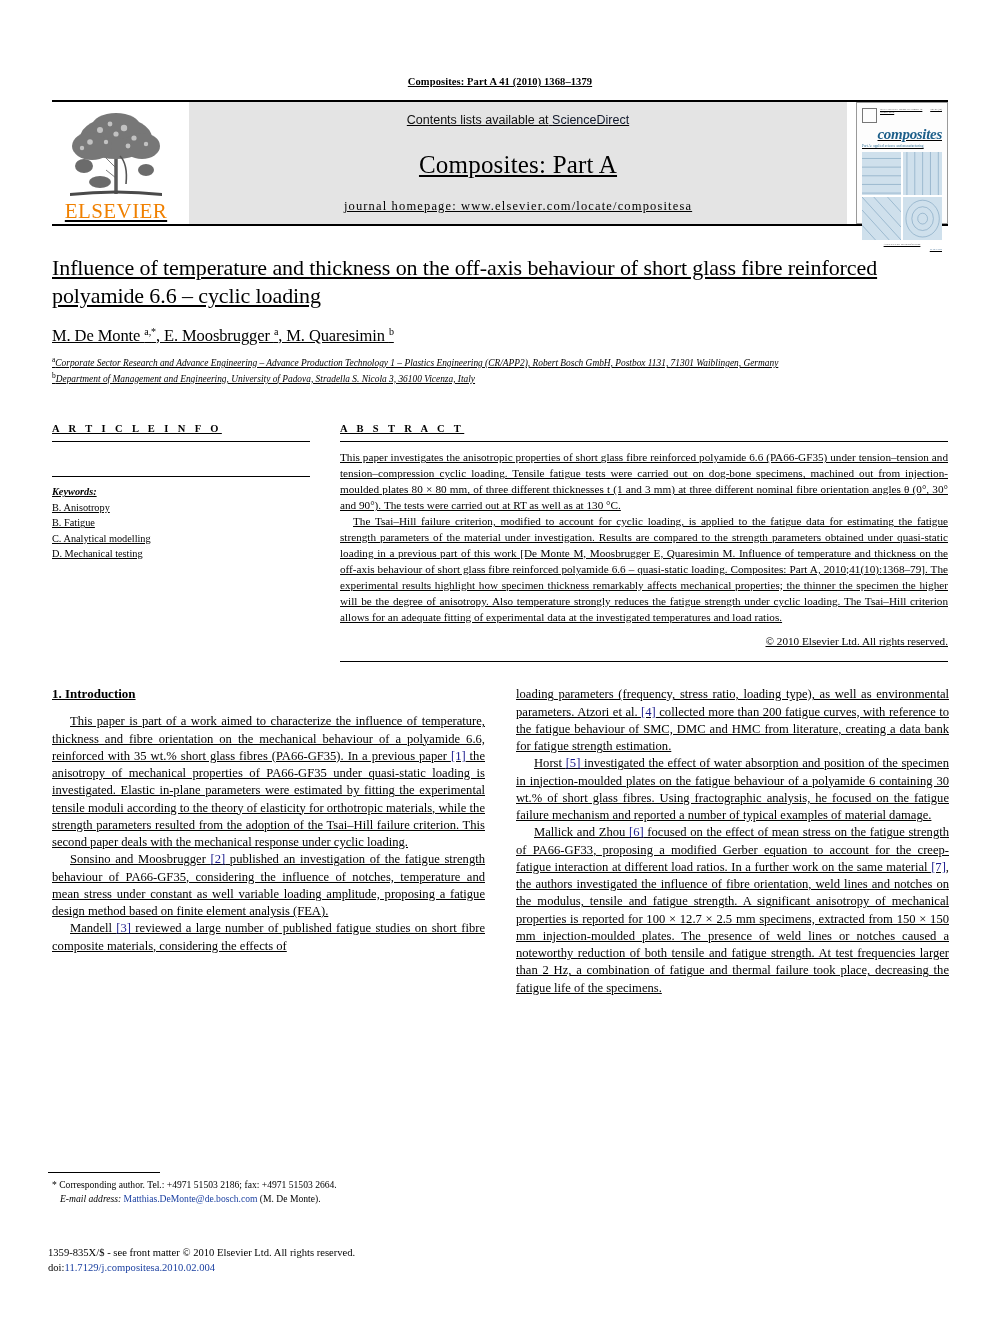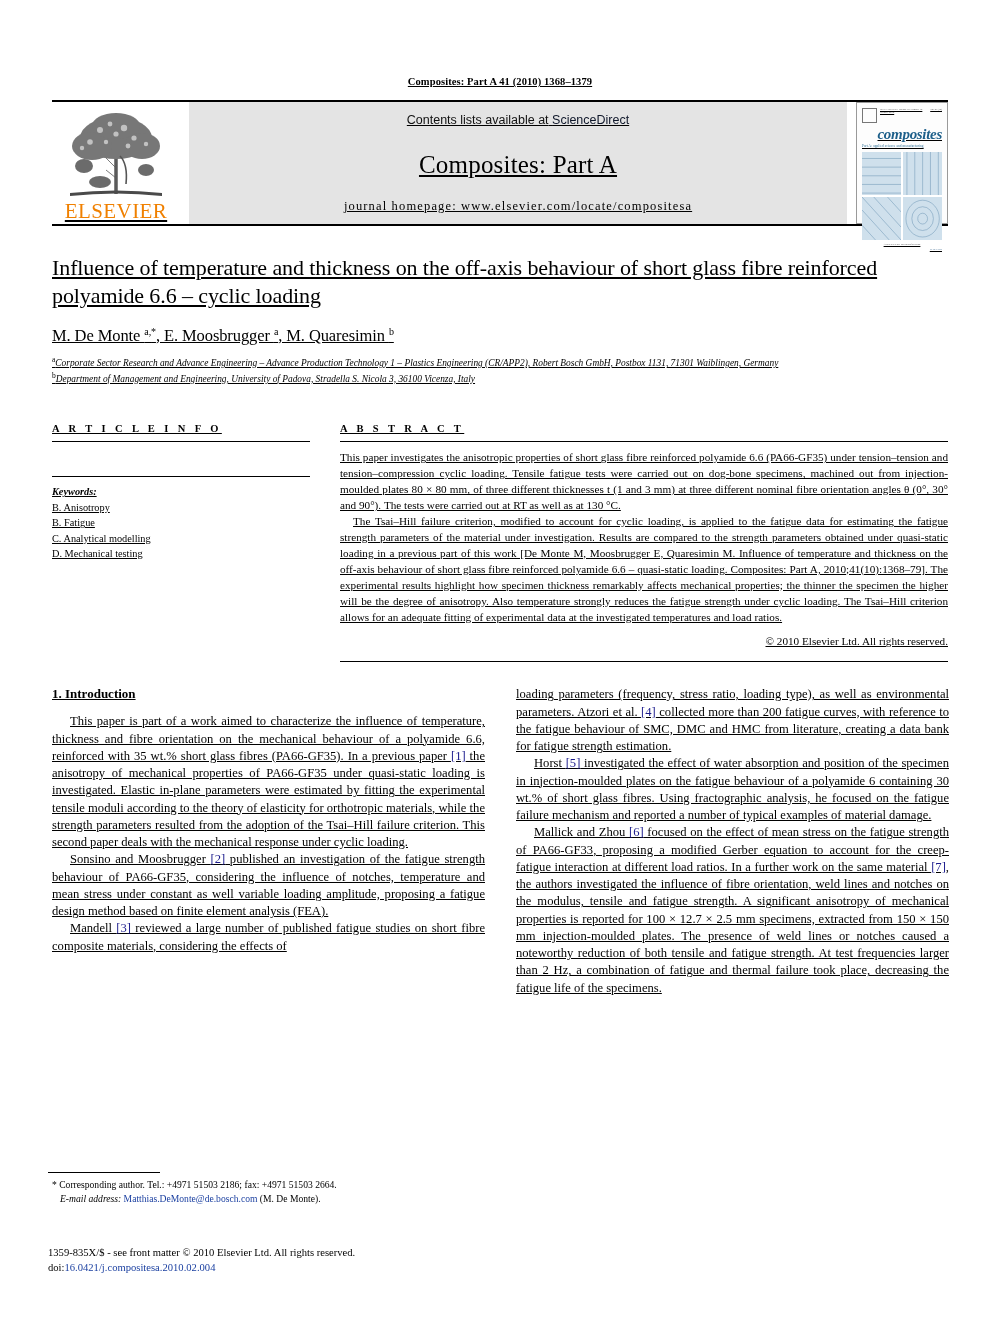--- a/index.html
+++ b/index.html
@@ -420,17 +420,17 @@
       <br>
       <span class="em">E-mail address:</span>
       <a class="link" href="#">Matthias.DeMonte@de.bosch.com</a>
       <span>(M. De Monte).</span>
     </div>
   </div>
 
   <div class="footer">
     <div>1359-835X/$ - see front matter © 2010 Elsevier Ltd. All rights reserved.</div>
     <div>
-      <span>doi:</span><a class="link" href="#">16.0421/j.compositesa.2010.02.004</a>
+      <span>doi:</span><a class="link" href="#">11.7129/j.compositesa.2010.02.004</a>
     </div>
   </div>
 
 </div>
 
 </body></html>

